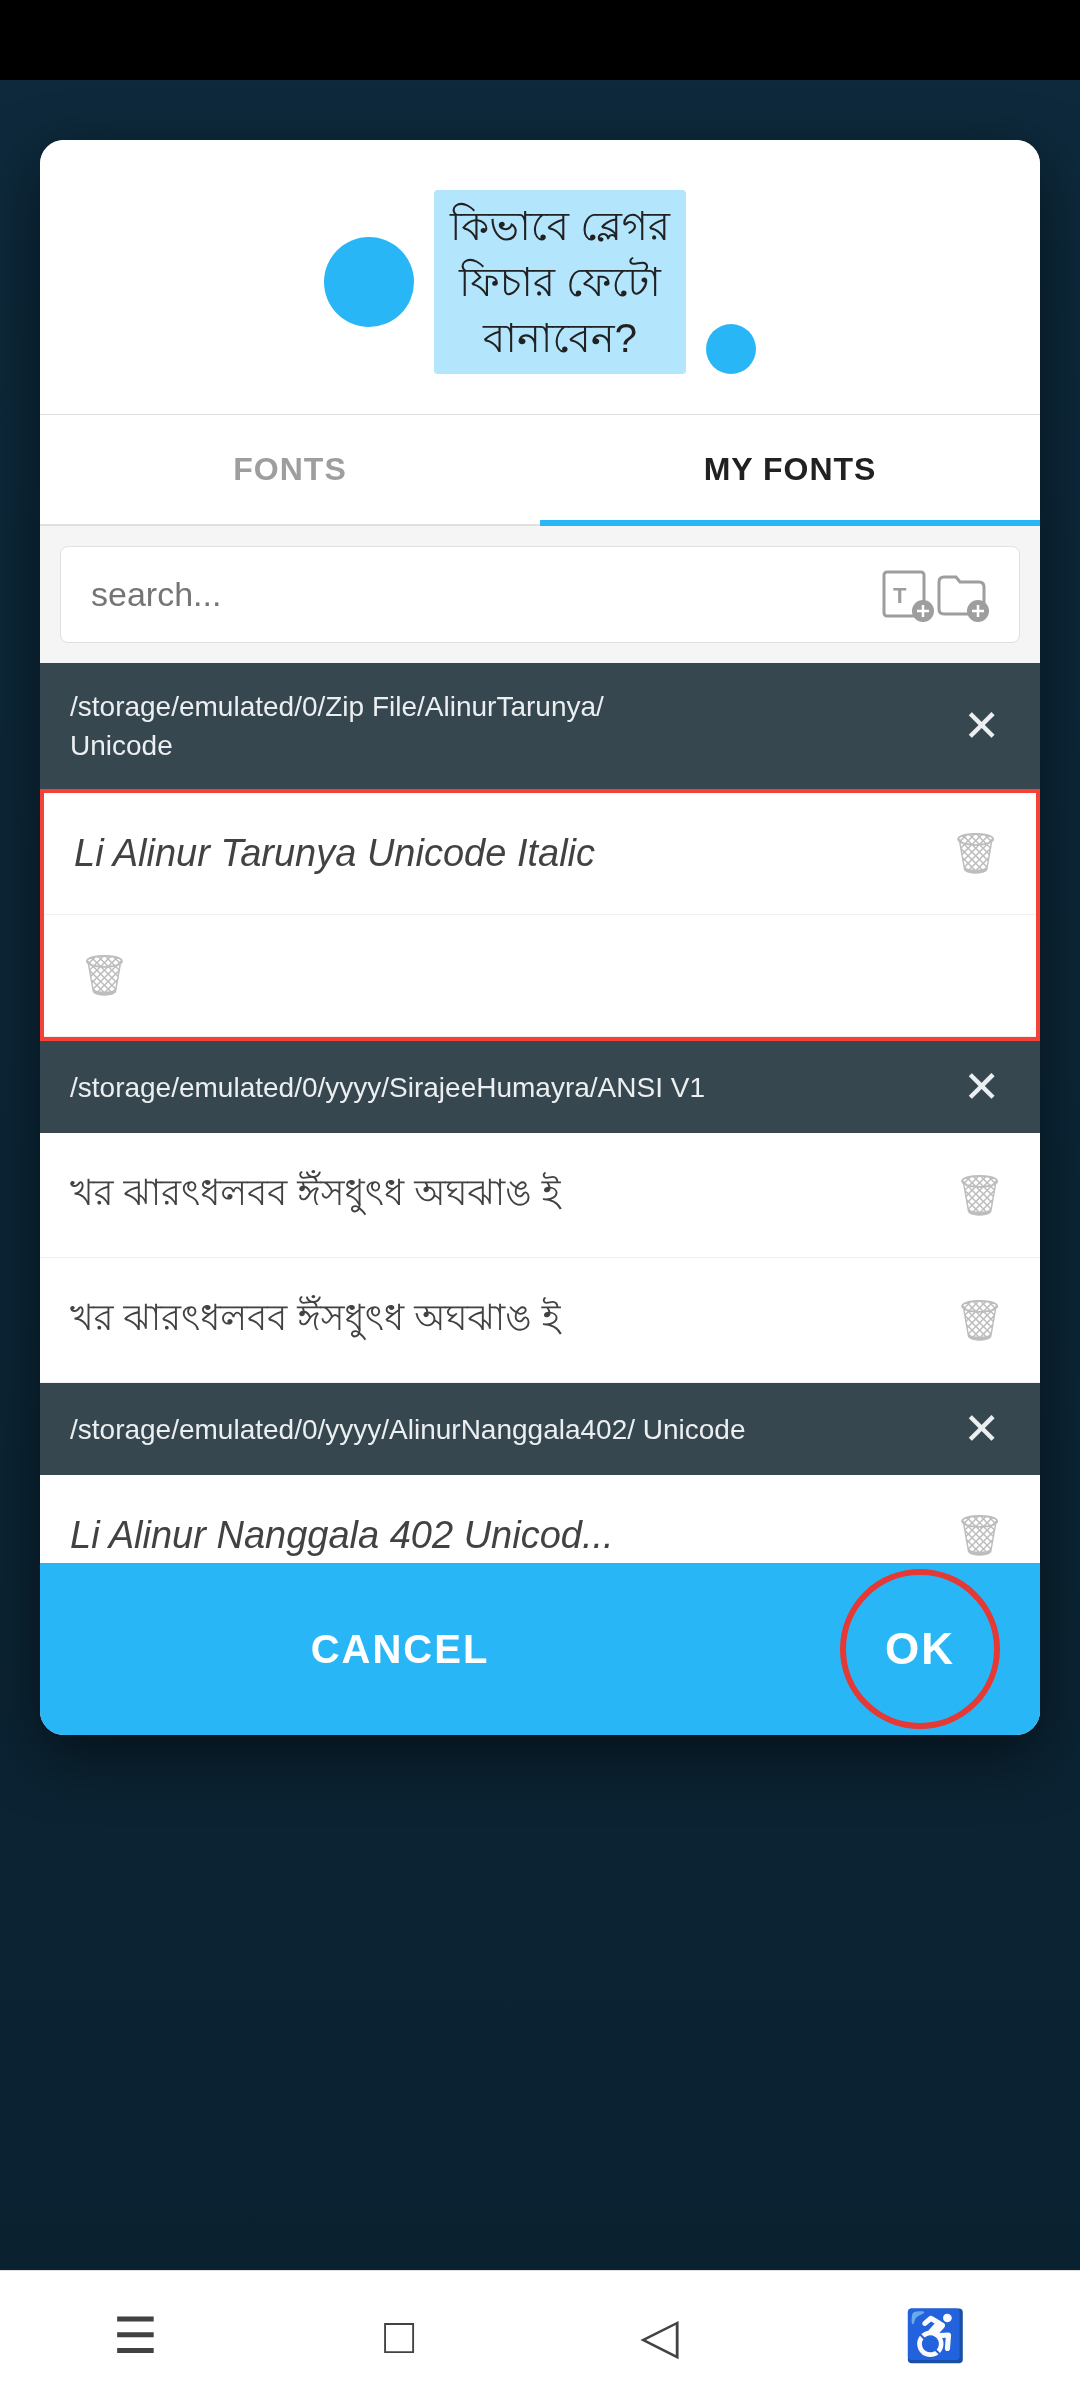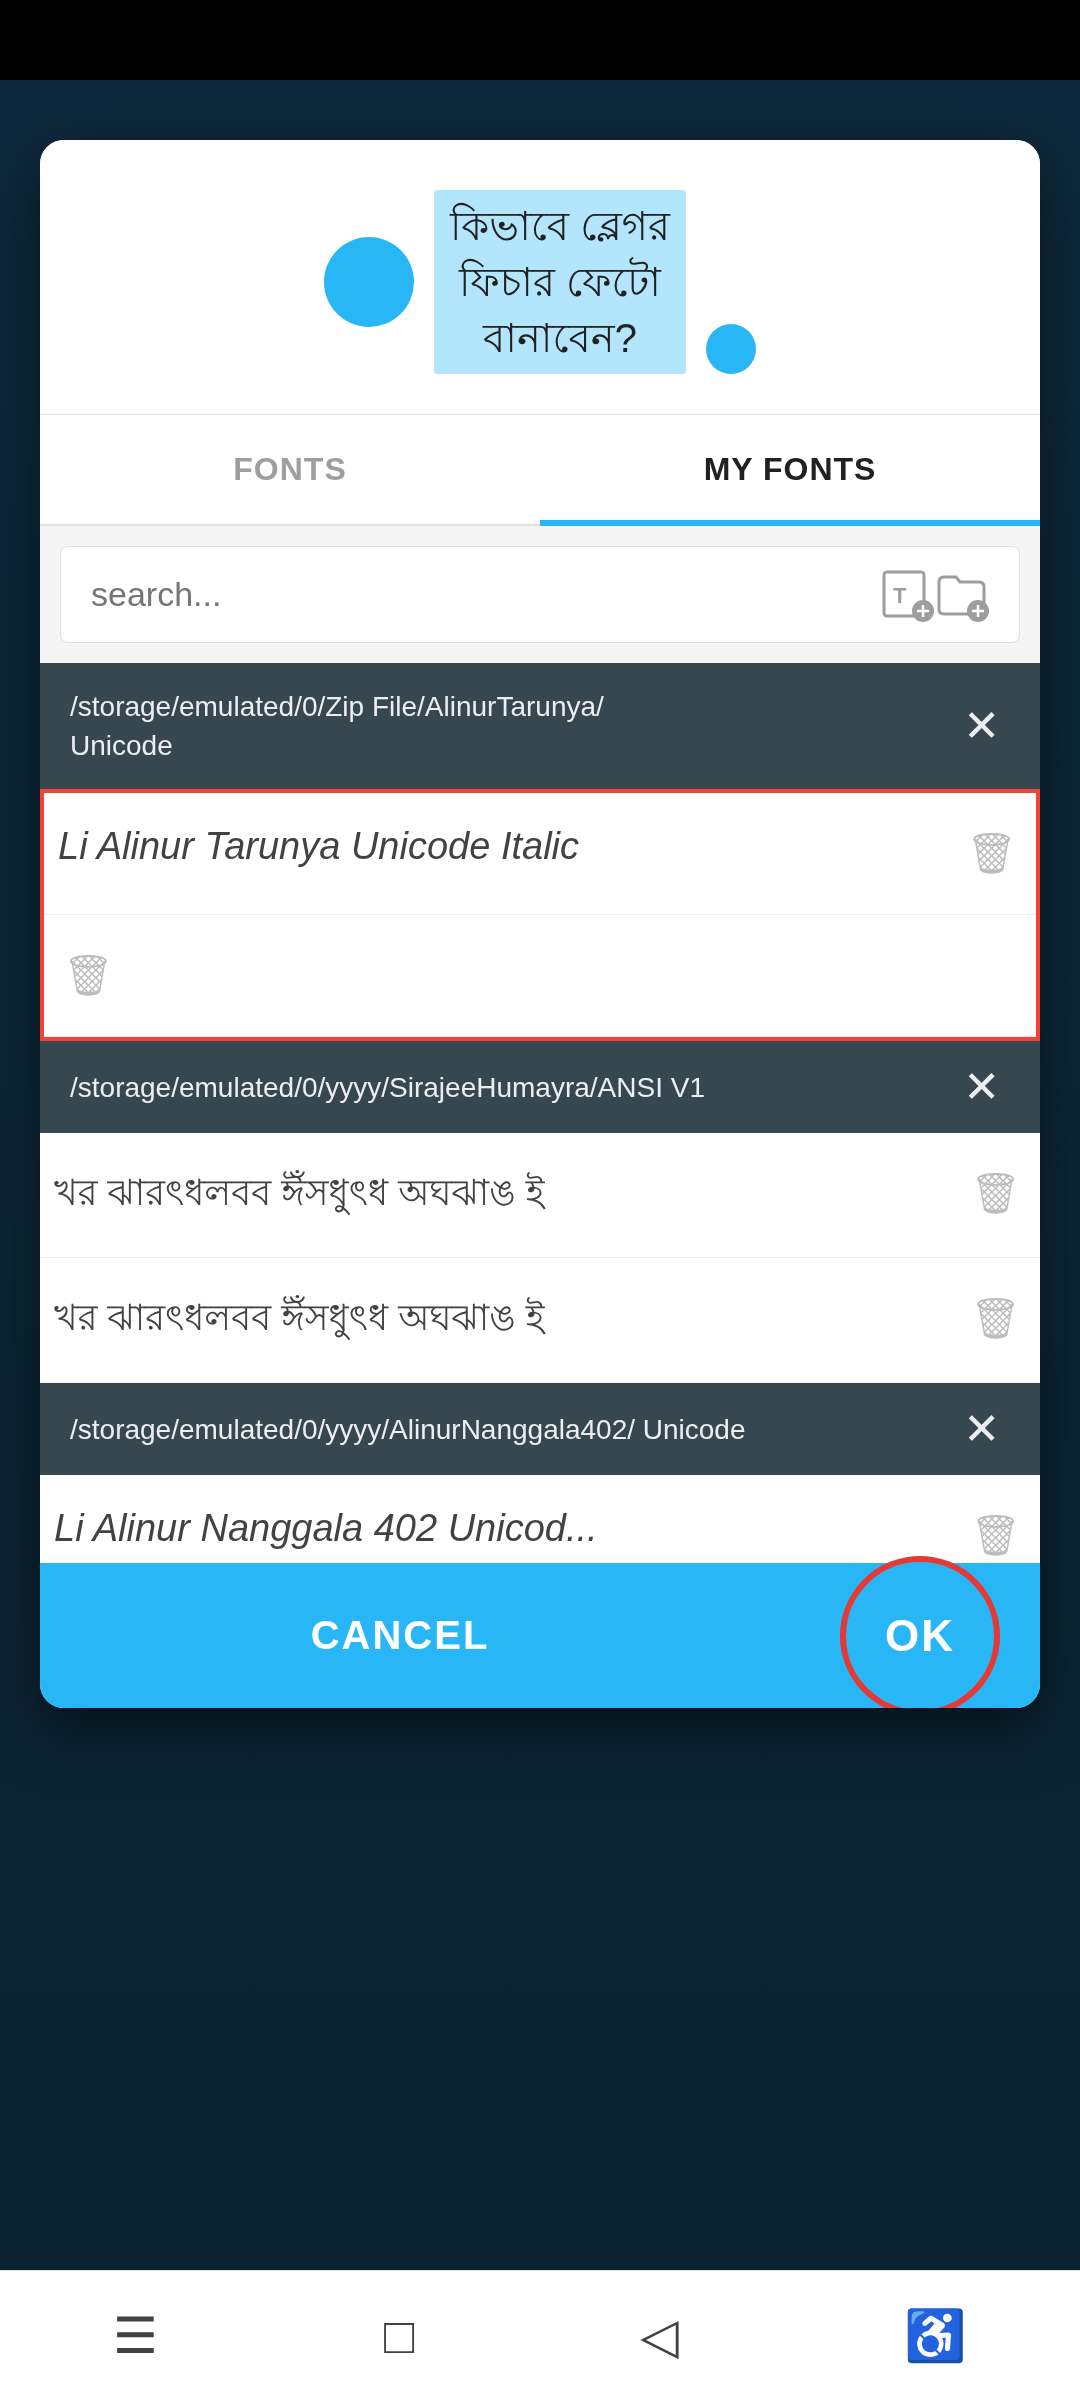--- a/index.html
+++ b/index.html
@@ -188,23 +188,23 @@
       color: #eceff1;
       font-size: 44px;
       cursor: pointer;
       line-height: 1;
       padding: 0 10px;
     }
 
     
     .font-item {
       background: #fff;
-      padding: 32px 14px;
-      display: flex;
-      align-items: flex-start;
+      padding: 32px 30px;
+      display: flex;
+      align-items: center;
       justify-content: space-between;
       border-bottom: 1px solid #f0f0f0;
       cursor: pointer;
     }
 
     .font-name {
       font-size: 38px;
       color: #424242;
       flex: 1;
     }
@@ -222,21 +222,21 @@
 
     
     .bangla-text {
       font-size: 36px;
     }
 
     
     .dialog-footer {
       background: #29b6f6;
       display: flex;
-      height: 145px;
+      height: 172px;
       gap: 40px;
     }
 
     .cancel-btn {
       flex: 1;
       display: flex;
       align-items: center;
       justify-content: center;
       font-size: 40px;
       font-weight: 700;

